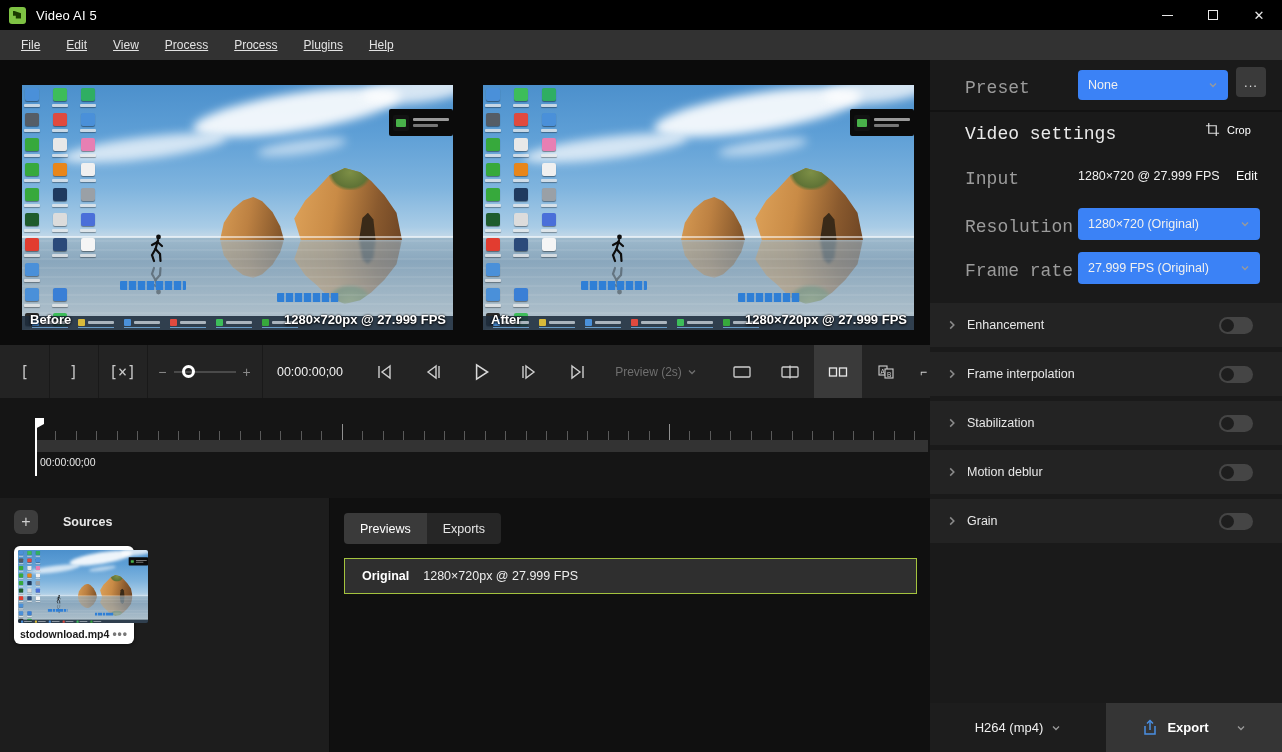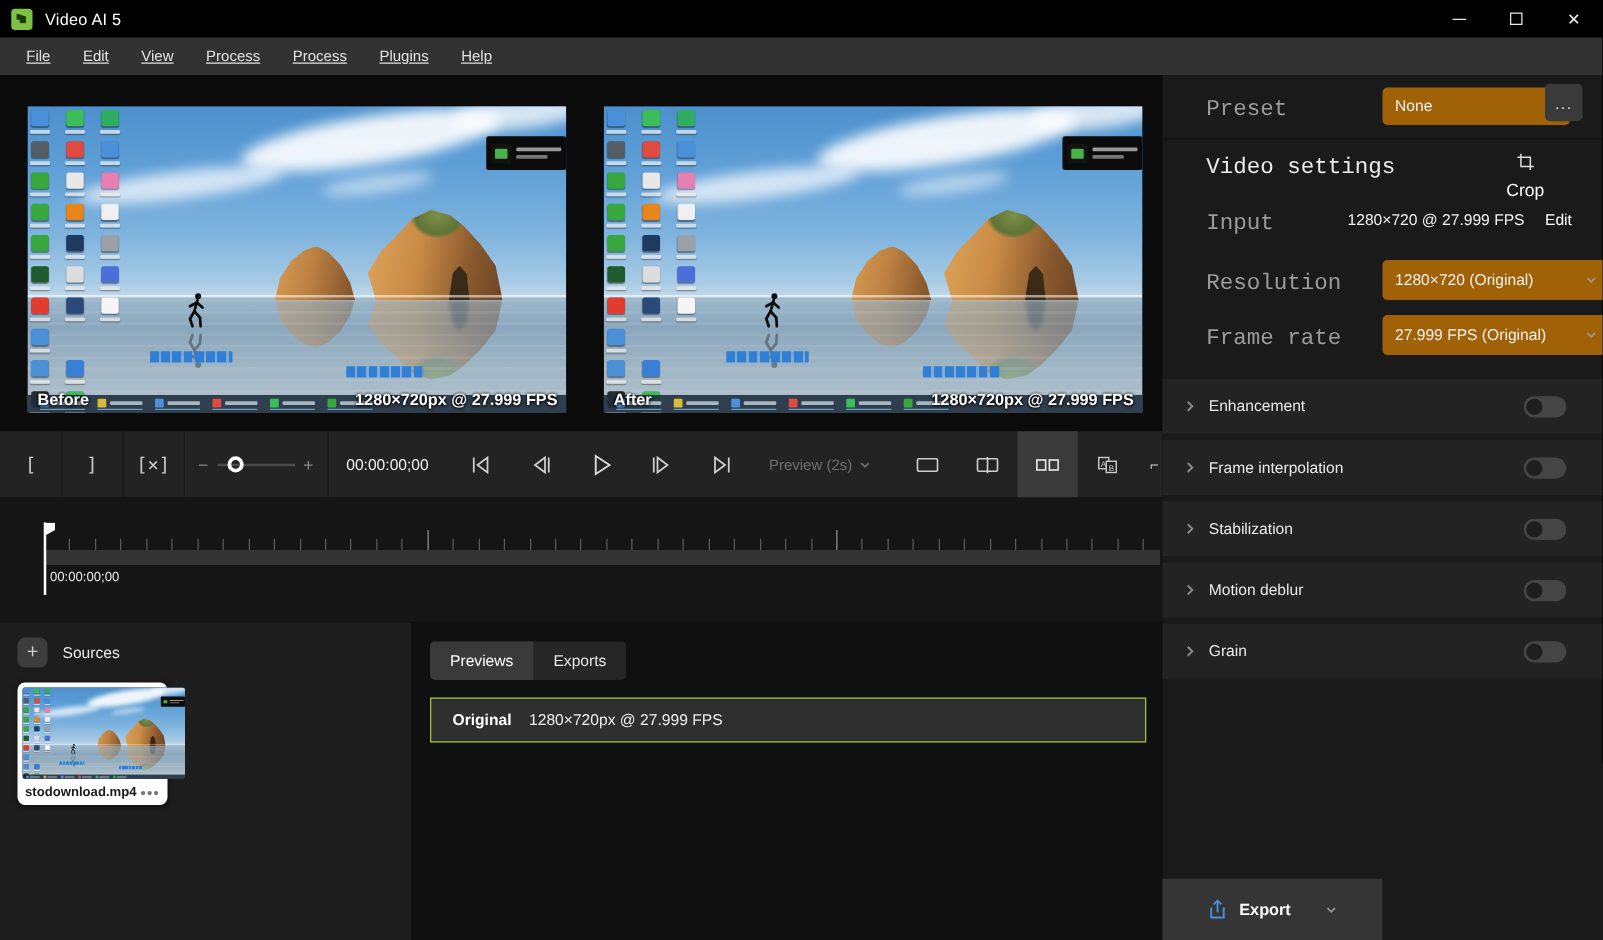--- a/index.html
+++ b/index.html
@@ -118,21 +118,21 @@
     clip-path:polygon(0 0,100% 0,100% 55%,0 100%); z-index:3; }
   .tl-timecode { position:absolute; left:40px; top:58px; color:#e8e8e8; font-size:10.5px; }
 
   
   .bottom { position:absolute; left:0; top:438px; width:930px; height:254px; }
   .sources { position:absolute; left:0; top:0; width:330px; height:254px; background:#1d1d1d;
     border-right:1px solid #0d0d0d; }
   .srchead { display:flex; align-items:center; padding:12px 0 0 14px; }
   .plusbtn { width:24px; height:24px; border-radius:6px; background:#3d3d3d; color:#cfcfcf;
     font-size:16px; display:flex; align-items:center; justify-content:center; }
-  .srctitle { color:#e8e8e8; font-size:12.5px; margin-left:12px; }
+  .srctitle { color:#e8e8e8; font-size:12.5px; margin-left:25px;font-weight:bold; }
   .srccard { position:absolute; left:14px; top:48px; width:120px; height:98px; background:#fff;
     border-radius:6px; padding:4px; box-shadow:0 1px 4px rgba(0,0,0,.5); }
   .thumbwrap { position:relative; width:130px; height:73px; overflow:hidden; border-radius:2px; background:#123; }
   .thumbwrap .scene { transform:scale(0.3016); transform-origin:0 0; }
   .srcname { display:flex; align-items:center; justify-content:space-between; padding:4px 2px 0 2px; }
   .srcname .nm { color:#1a1a1a; font-size:10.5px; font-weight:bold; }
   .srcname .dots { color:#777; font-size:12px; letter-spacing:1px; font-weight:bold; }
 
   .previews { position:absolute; left:330px; top:0; width:600px; height:254px; background:#101010; }
   .tabs { position:absolute; left:14px; top:15px; display:flex; border-radius:4px; overflow:hidden; }
@@ -141,30 +141,30 @@
   .tab.active { background:#3a3a3a; color:#fff; }
   .prow { position:absolute; left:14px; top:60px; width:573px; height:36px; background:#2f2f2f;
     border:1px solid #a4c33e; display:flex; align-items:center; padding-left:17px; }
   .prow .pn { color:#fff; font-size:12.5px; font-weight:bold; }
   .prow .pi { color:#eee; font-size:12.5px; margin-left:14px; }
 
   
   .rp-row { position:absolute; left:0; width:352px; }
   .rp-label { position:absolute; left:35px; color:#9b9b9b; font-size:18px;font-family:Liberation Mono, monospace; }
   .rp-label.white { color:#eaeaea; }
-  .field { position:absolute; background:#a16207; border-radius:4px; display:flex; align-items:center;
-    color:#f0f0f0; font-size:12.5px; padding:0 10px; justify-content:space-between;margin-left:28px; }
+  .field { position:absolute; background:#3b82f6; border-radius:4px; display:flex; align-items:center;
+    color:#f0f0f0; font-size:12.5px; padding:0 10px; justify-content:space-between; }
   .chev { width:10px; height:10px; flex:none; }
   .dotsbtn { position:absolute; left:306px; top:7px; width:30px; height:30px; background:#3a3a3a;
     border-radius:4px; color:#ddd; display:flex; align-items:center; justify-content:center;
     font-size:13px; letter-spacing:1px; }
   .rp-divider { position:absolute; left:0; width:352px; height:2px; background:#121212; }
   .rp-value { position:absolute; color:#f0f0f0; font-size:12.5px; }
   .rp-link { position:absolute; color:#fff; font-size:12.5px; }
-  .croparea { position:absolute; display:flex; align-items:center; gap:7px; color:#fff; font-size:14px;flex-direction:column; }
+  .croparea { position:absolute; display:flex; align-items:center; gap:7px; color:#fff; font-size:11px; }
   .secrow { position:absolute; left:0; width:352px; height:44px; background:#232323;
     display:flex; align-items:center; }
   .secchev { margin-left:16px; color:#8a8a8a; }
   .seclabel { color:#e8e8e8; font-size:12.5px; margin-left:9px; }
   .toggle { margin-left:auto; margin-right:29px; width:34px; height:17px; border-radius:9px;
     background:#454545; position:relative; }
   .toggle .knob { position:absolute; left:2px; top:2px; width:13px; height:13px; border-radius:50%;
     background:#1e1e1e; }
   .exportbar { position:absolute; left:0; top:643px; width:352px; height:49px; display:flex; }
   .fmtbtn { width:176px; height:49px; background:#1d1d1d; display:flex; align-items:center;
@@ -736,20 +736,26 @@
             <path d="M3.5 2 L6.5 5 L3.5 8"></path>
           </svg>
           <span class="seclabel">Grain</span>
           <span class="toggle">
             <span class="knob"></span>
           </span>
         </div>
       </div>
 
     <div class="exportbar">
+      <div class="fmtbtn">
+        <span>H264 (mp4)</span>
+        <svg class="chev" viewBox="0 0 10 10" fill="none" stroke="#9a9a9a" stroke-width="1.3">
+            <path d="M2 3.5 L5 6.5 L8 3.5"></path>
+          </svg>
+      </div>
       <div class="exportbtn">
         <svg width="16" height="17" viewBox="0 0 16 17" fill="none" stroke="#4a8fe2" stroke-width="1.5">
           <path d="M3 7 L3 15 L13 15 L13 7"></path>
             <line x1="8" y1="11" x2="8" y2="2"></line>
             <path d="M5 4.5 L8 1.5 L11 4.5"></path>
           </svg>
         <span>Export</span>
         <svg class="chev" viewBox="0 0 10 10" fill="none" stroke="#9a9a9a" stroke-width="1.3" style="margin-left:18px">
             <path d="M2 3.5 L5 6.5 L8 3.5"></path>
           </svg>

